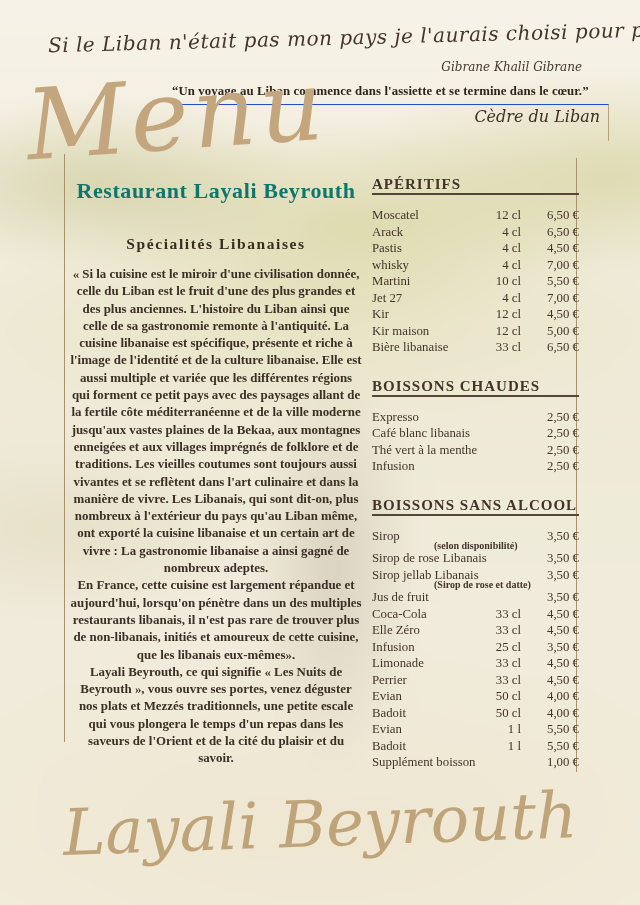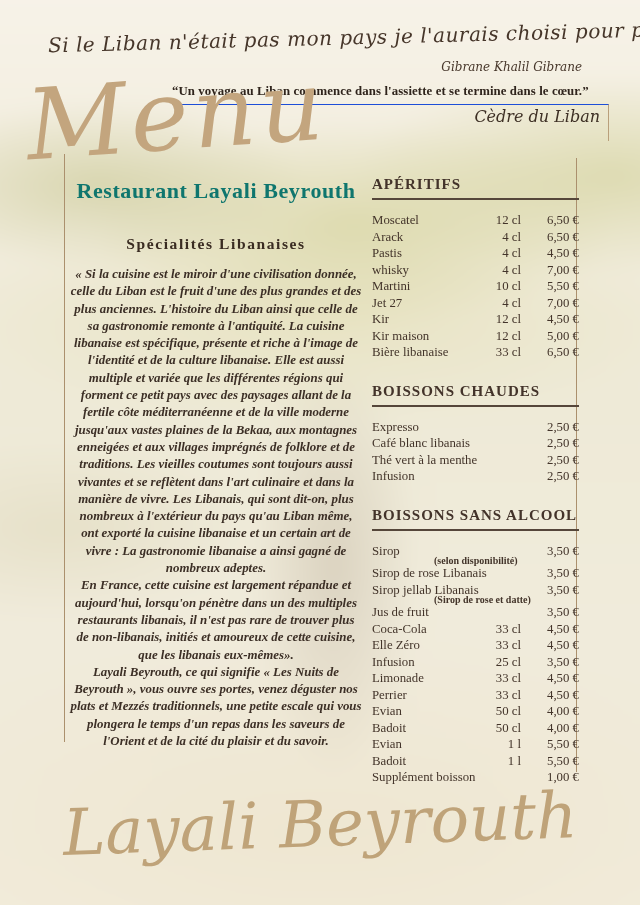--- a/index.html
+++ b/index.html
@@ -39,26 +39,26 @@
     letter-spacing:4px;line-height:1;}
 
   .vrule{width:1px;background:#ab906d;}
   .vrule-left{left:64px;top:154px;height:588px;}
   .vrule-right{left:576px;top:158px;height:614px;}
 
   .left-col{left:70px;top:178px;width:292px;text-align:center;}
   .restaurant-name{font-size:22px;font-weight:bold;letter-spacing:.6px;color:#0f766e;}
   .subtitle{font-size:15.5px;font-weight:bold;letter-spacing:1.6px;color:#3a2c22;margin-top:31px;}
   .paras{margin-top:13px;}
-  .para{font-size:12.9px;font-weight:bold;line-height:17.3px;color:#3c2f26;margin:0;font-style:italic;}
+  .para{font-size:12.9px;font-weight:bold;line-height:17.3px;color:#3c2f26;margin:0;}
 
   .right-col{left:372px;top:176px;width:207px;}
   .section{margin-bottom:22px;}
   .section-title{font-size:15px;font-weight:bold;letter-spacing:1px;color:#43332a;
-    white-space:nowrap;padding-bottom:5px;border-bottom:2px solid #55463a;margin-bottom:12px;}
+    white-space:nowrap;border-bottom:2px solid #55463a;margin-bottom:12px;}
   .row{display:flex;align-items:baseline;line-height:16.5px;font-size:12.8px;font-weight:normal;color:#43342a;}
   .iname{flex:1;text-align:left;white-space:nowrap;}
   .iqty{width:46px;text-align:right;}
   .iprice{width:58px;text-align:right;}
   .note{font-size:10px;font-weight:bold;color:#43342a;padding-left:62px;
     line-height:10px;margin-top:-3px;margin-bottom:-1px;}
 
   .footer-script{left:0;top:792px;width:640px;text-align:center;font-size:64px;
     color:#bfa379;transform:rotate(-2deg);white-space:nowrap;line-height:1;}
 </style>

